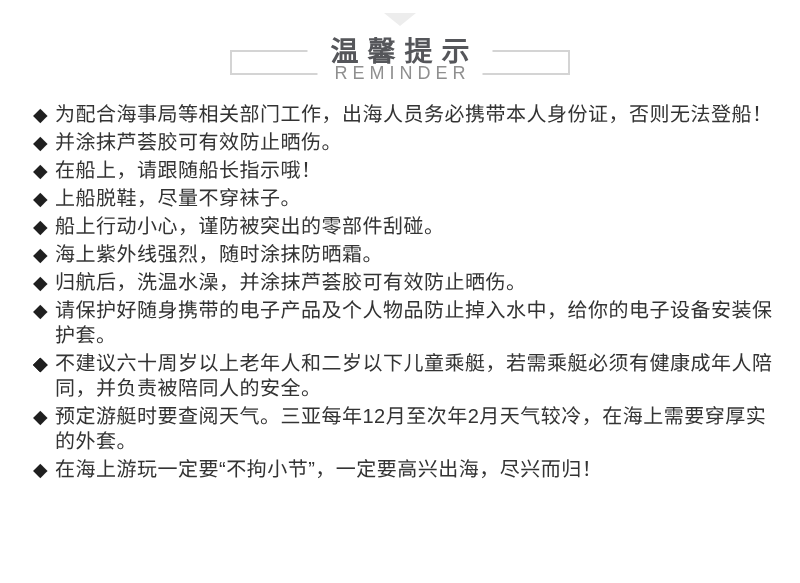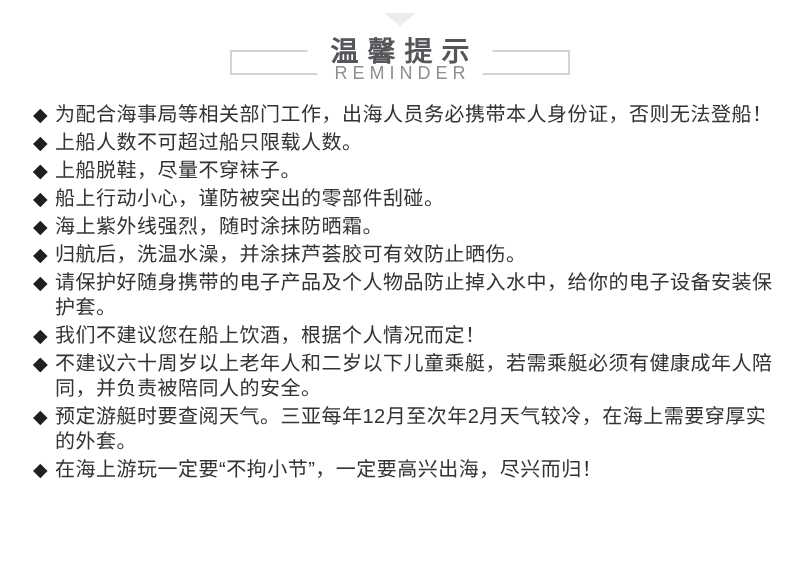--- a/index.html
+++ b/index.html
@@ -91,27 +91,27 @@
 
   <div class="top-triangle"></div>
 
   <div class="header-frame">
     <div class="page-title">温馨提示</div>
     <div class="page-subtitle">REMINDER</div>
   </div>
 
   <ul class="reminder-list" id="reminder-list">
       <li><span class="bullet">◆</span><span>为配合海事局等相关部门工作，出海人员务必携带本人身份证，否则无法登船！</span></li>
-      <li><span class="bullet">◆</span><span>上船人数不可超过船只限载人数。</span></li>
-      <li><span class="bullet">◆</span></li>
+      <li><span class="bullet">◆</span><span>并涂抹芦荟胶可有效防止晒伤。</span></li>
+      <li><span class="bullet">◆</span><span>在船上，请跟随船长指示哦！</span></li>
       <li><span class="bullet">◆</span><span>上船脱鞋，尽量不穿袜子。</span></li>
       <li><span class="bullet">◆</span><span>船上行动小心，谨防被突出的零部件刮碰。</span></li>
       <li><span class="bullet">◆</span><span>海上紫外线强烈，随时涂抹防晒霜。</span></li>
       <li><span class="bullet">◆</span><span>归航后，洗温水澡，并涂抹芦荟胶可有效防止晒伤。</span></li>
       <li><span class="bullet">◆</span><span>请保护好随身携带的电子产品及个人物品防止掉入水中，给你的电子设备安装保护套。</span></li>
-      <li><span class="bullet">◆</span><span>我们不建议您在船上饮酒，根据个人情况而定！</span></li>
+      <li><span class="bullet">◆</span></li>
       <li><span class="bullet">◆</span></li>
       <li><span class="bullet">◆</span><span>不建议六十周岁以上老年人和二岁以下儿童乘艇，若需乘艇必须有健康成年人陪同，并负责被陪同人的安全。</span></li>
       <li><span class="bullet">◆</span><span>预定游艇时要查阅天气。三亚每年12月至次年2月天气较冷，在海上需要穿厚实的外套。</span></li>
       <li><span class="bullet">◆</span><span>在海上游玩一定要“不拘小节”，一定要高兴出海，尽兴而归！</span></li>
     </ul>
 
 </div>
 
 </body></html>

